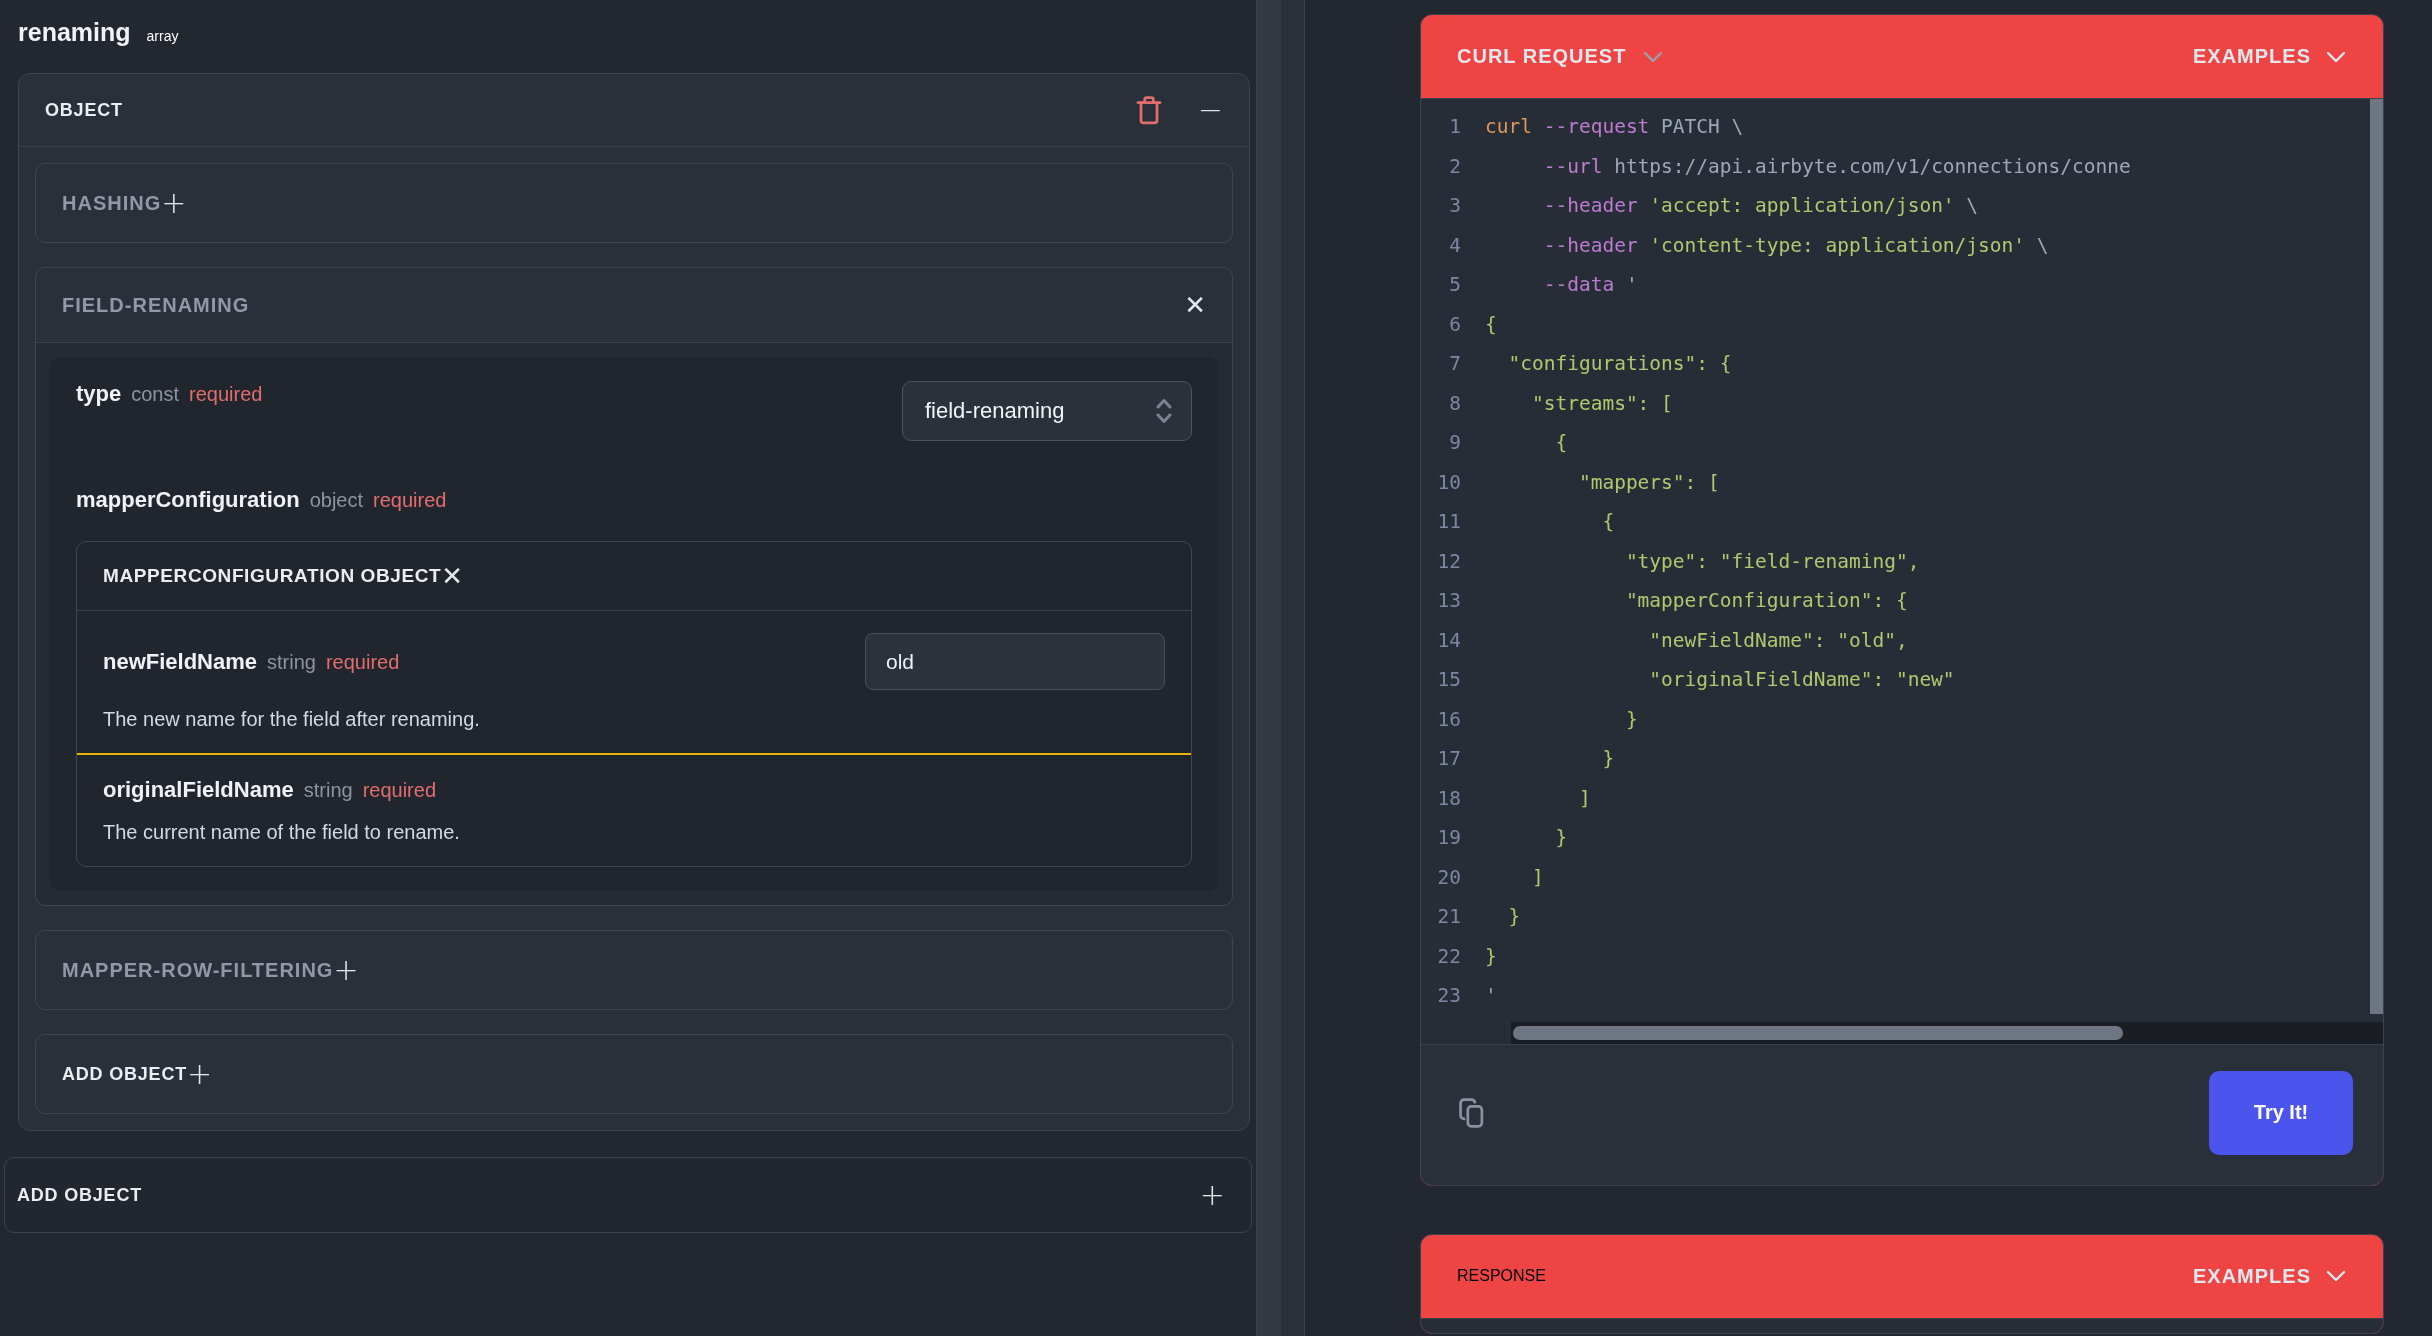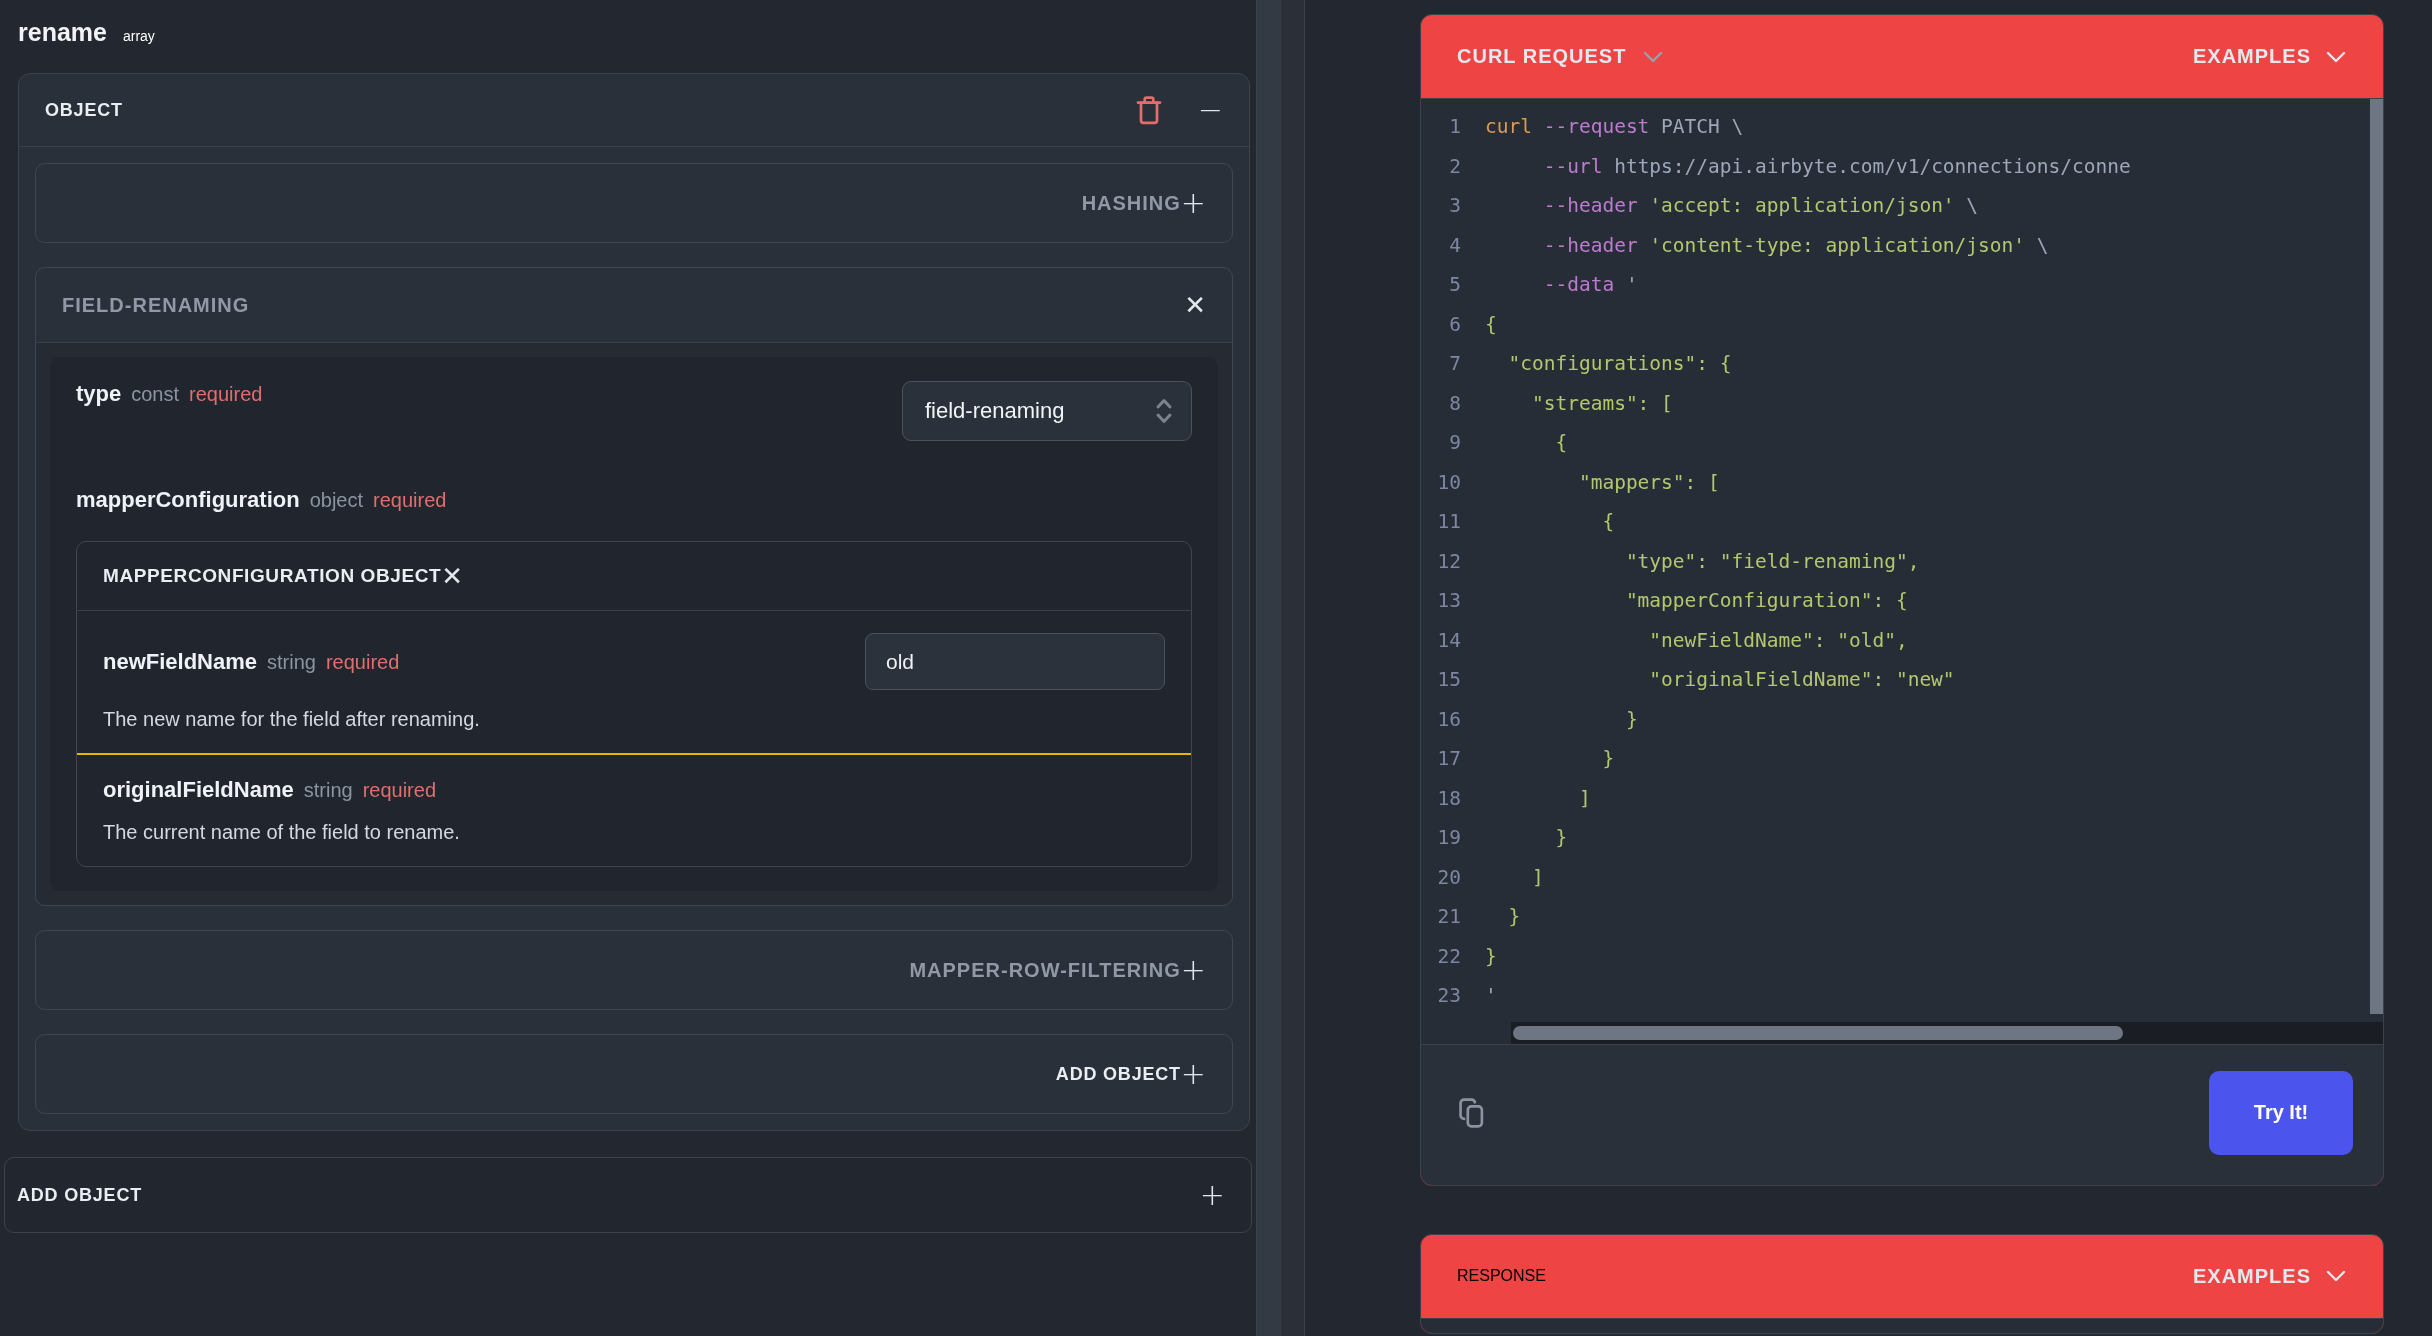--- a/index.html
+++ b/index.html
@@ -23,21 +23,21 @@
   .card-title-gray  { font-size:20px; font-weight:bold; letter-spacing:1px; color:#9199a7; }
   .obj-actions { display:flex; align-items:center; gap:34px; }
 
   .icon-btn { background:none; border:none; cursor:pointer; display:flex; align-items:center; justify-content:center; }
   .minus-glyph, .plus-glyph, .x-glyph { color:#e3e7ec; font-size:30px; font-weight:300; line-height:1;
                 font-family:"DejaVu Sans", sans-serif; }
   .x-glyph { font-size:26px; }
 
   .section-wrap { padding:16px; }
   .subcard { border:1px solid #3f4651; border-radius:10px; background:#2a303a; }
-  .subcard.collapsed { display:flex; justify-content:flex-end; align-items:center; padding:24px 26px; }
+  .subcard.collapsed { display:flex; justify-content:flex-start; align-items:center; padding:24px 26px; }
   .mb { margin-bottom:24px; }
   .mt { margin-top:24px; }
 
   .fr-header { display:flex; justify-content:space-between; align-items:center;
                padding:24px 26px; border-bottom:1px solid #3a414b; }
   .fr-body { padding:14px; background:#262b33; border-radius:0 0 10px 10px; }
   .innerdark { background:#21262e; border-radius:10px; padding:24px 26px; }
 
   .type-row { display:flex; justify-content:space-between; align-items:flex-start; }
   .prop-line { display:flex; align-items:baseline; }
@@ -110,21 +110,21 @@
   svg { display:block; }
 </style>
 </head>
 <body>
 
 <div class="stage">
 
   <div class="leftcol">
 
     <div class="field-heading">
-      <span class="fname">rename</span>
+      <span class="fname">renaming</span>
       <span class="fkind">array</span>
     </div>
 
     <div class="outer-card inset">
       <div class="obj-header">
         <span class="card-title-white">OBJECT</span>
         <span class="obj-actions">
           <button class="icon-btn">
             <span>
               <svg width="30" height="32" viewBox="0 0 24 26" fill="none" stroke="#e26d6d" stroke-width="2.2" stroke-linecap="round" stroke-linejoin="round">

